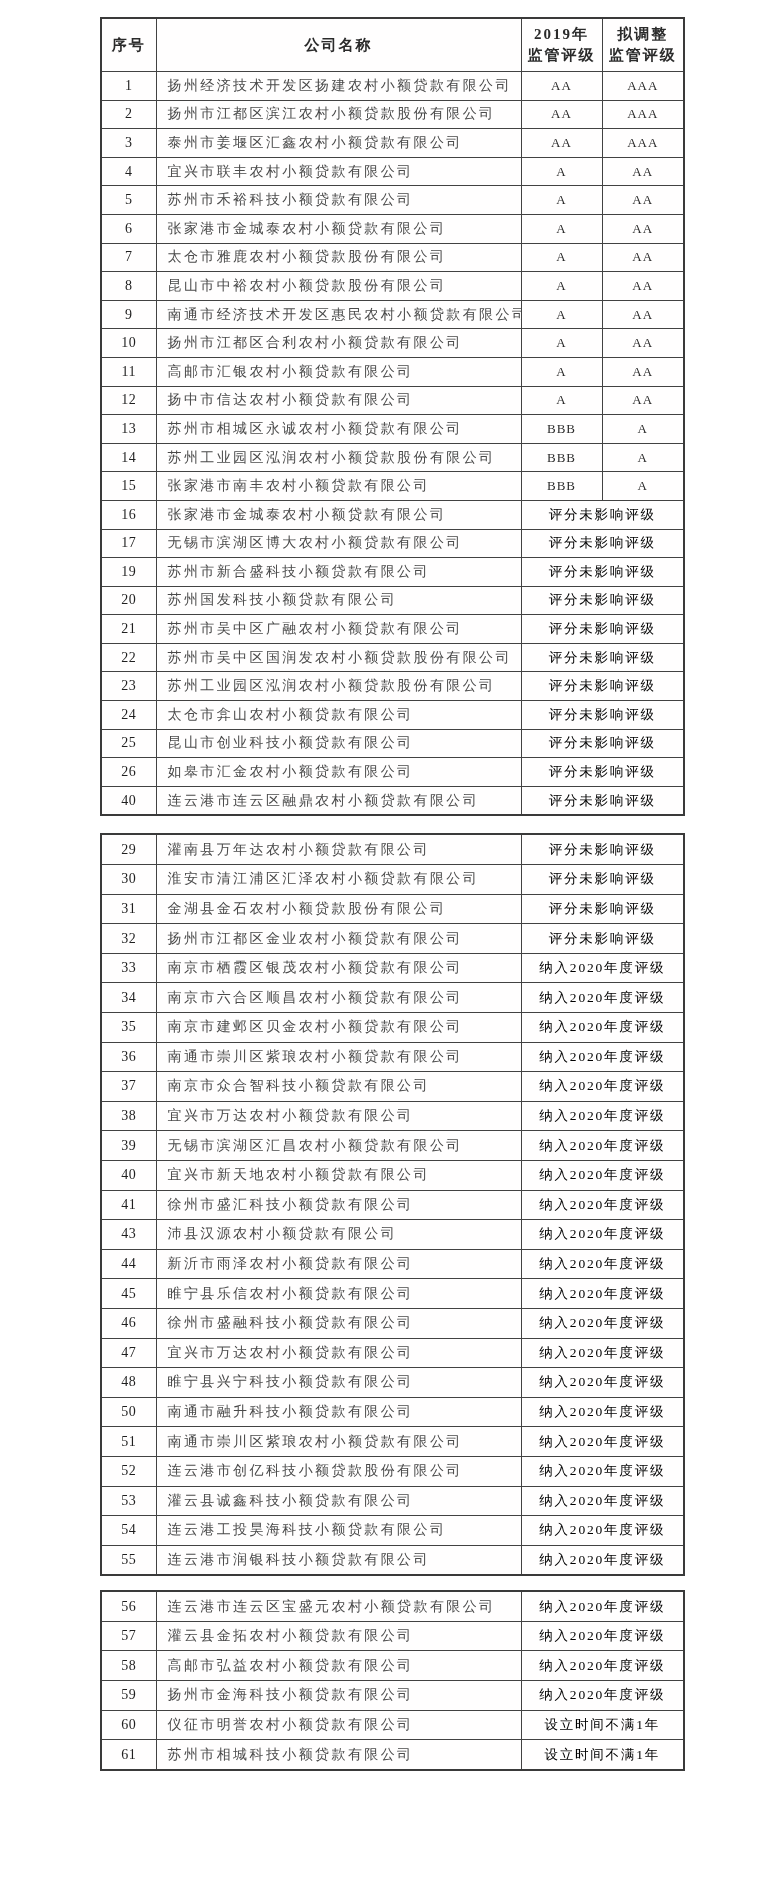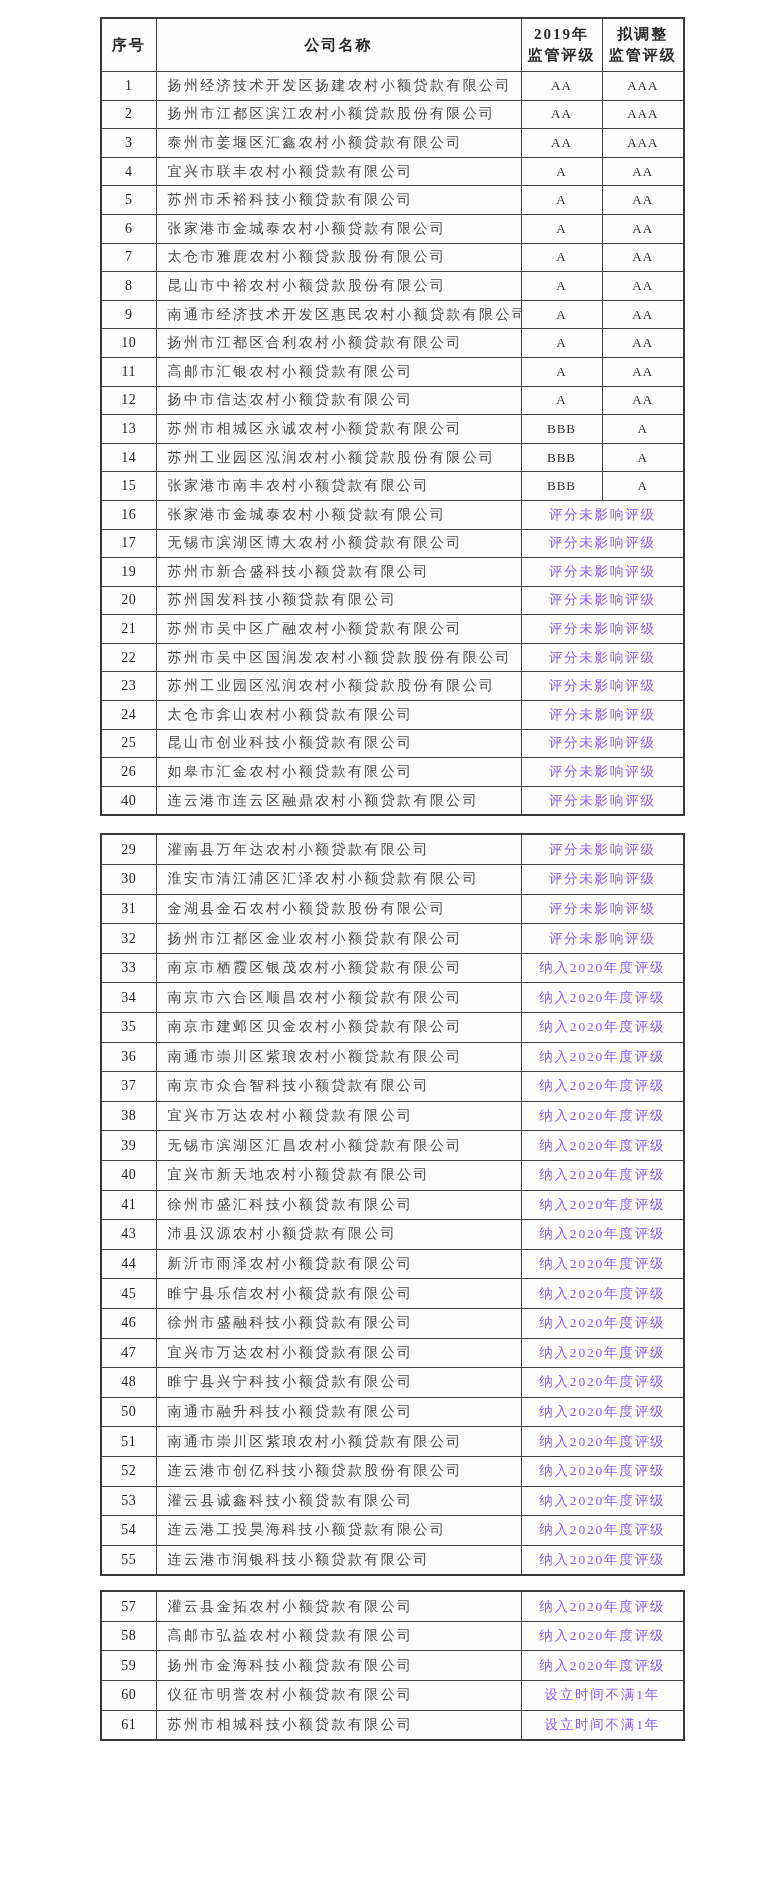--- a/index.html
+++ b/index.html
@@ -65,21 +65,21 @@
   td.col-rating {
     text-align: center;
     font-size: 13px;
     font-weight: 400;
     color: #2b2b2b;
     letter-spacing: 1px;
   }
   td.col-status {
     text-align: center;
     font-size: 13.5px;
-    color: #8b5cf6;
+    color: #000000;
     letter-spacing: 1.8px;
     white-space: nowrap;
     font-family: Liberation Serif, serif;
   }
   .gap-1 { height: 17px; }
   .gap-2 { height: 14px; }
 </style>
 </head>
 <body>
 
@@ -394,20 +394,25 @@
 
     <table class="block-3">
       <colgroup>
         <col style="width:55px">
           <col style="width:365px">
           <col style="width:81px">
           <col style="width:82px">
       </colgroup>
       <tbody>
           <tr>
+            <td class="col-no">56</td>
+            <td class="col-name">连云港市连云区宝盛元农村小额贷款有限公司</td>
+            <td class="col-status" colspan="2">纳入2020年度评级</td>
+          </tr>
+          <tr>
             <td class="col-no">57</td>
             <td class="col-name">灌云县金拓农村小额贷款有限公司</td>
             <td class="col-status" colspan="2">纳入2020年度评级</td>
           </tr>
           <tr>
             <td class="col-no">58</td>
             <td class="col-name">高邮市弘益农村小额贷款有限公司</td>
             <td class="col-status" colspan="2">纳入2020年度评级</td>
           </tr>
           <tr>

